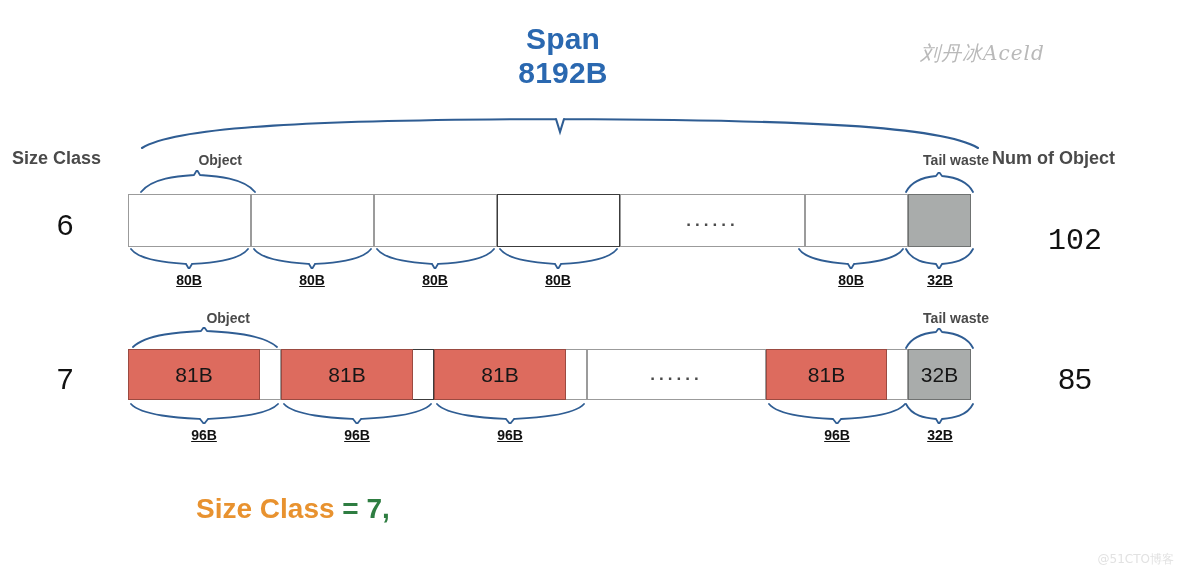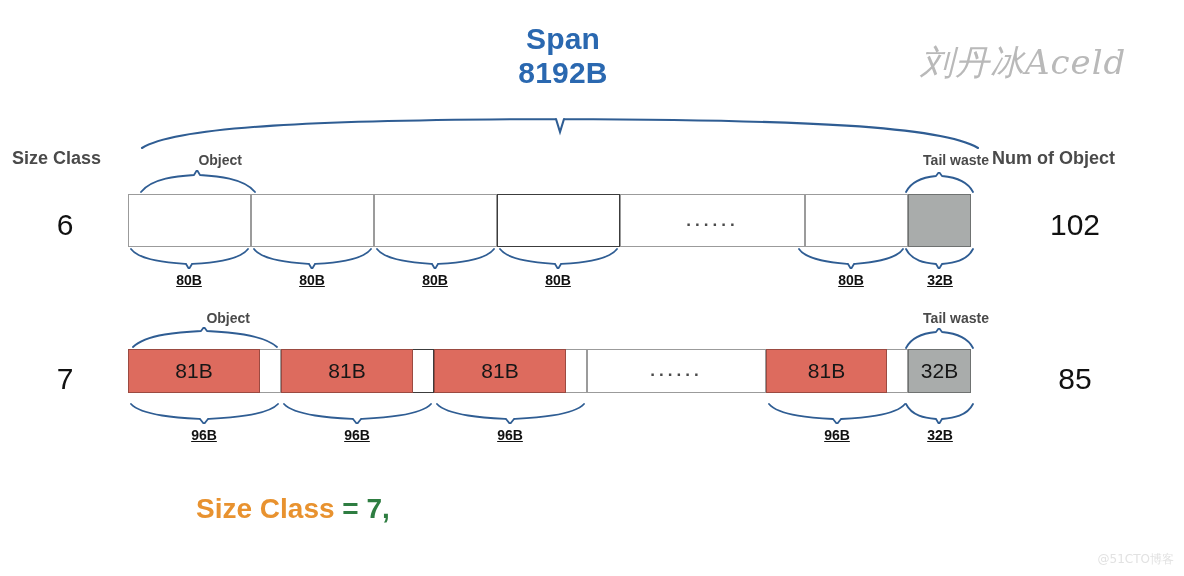--- a/index.html
+++ b/index.html
@@ -12,21 +12,21 @@
 
   
   #span-title{
     left:430px;top:22px;width:266px;text-align:center;
     color:#2a68b0;font-weight:bold;font-size:30px;line-height:34px;letter-spacing:.2px;
   }
   #span-title .l2{display:block;}
 
   
   #watermark-main{
-    left:920px;top:40px;width:230px;color:#b9b9b9;font-size:34px;
+    left:920px;top:40px;width:230px;color:#b9b9b9;font-size:20px;
     font-family:"DejaVu Serif",serif;font-style:italic;letter-spacing:1px;white-space:nowrap;
   }
   #watermark-corner{
     right:10px;bottom:8px;color:#e2e2e2;font-size:12px;white-space:nowrap;
     font-family:"DejaVu Sans",sans-serif;
   }
 
   
   .col-head{color:#4a4a4a;font-weight:bold;font-size:18px;white-space:nowrap;}
   #head-size-class{left:12px;top:148px;}
@@ -35,38 +35,38 @@
   
   .mini-label{color:#4a4a4a;font-weight:bold;font-size:14px;white-space:nowrap;text-align:right;}
 
   
   .sc-num{color:#111;font-size:30px;width:60px;text-align:center;}
   #sc-6{left:35px;top:208px;}
   #sc-7{left:35px;top:362px;}
 
   
   .num-val{color:#111;font-size:30px;width:120px;text-align:center;}
-  #num-6{left:1015px;top:208px;}
+  #num-6{left:1015px;top:224px;font-family:Liberation Mono, monospace;}
   #num-7{left:1015px;top:362px;}
 
   
   #row6{left:128px;top:194px;width:843px;height:53px;}
   #row6 .cell{
     position:absolute;top:0;height:100%;box-sizing:border-box;
     background:#ffffff;border:1px solid #9b9b9b;
   }
   #row6 .cell.dark{border-color:#3c3c3c;border-width:1px;}
   #row6 .cell.waste{background:#a9acab;border:1px solid #6f7271;}
   #row6 .dots{
     position:absolute;top:0;height:100%;display:flex;align-items:center;justify-content:center;
     color:#4a4a4a;font-size:17px;letter-spacing:4px;font-weight:bold;
   }
 
   
-  #row7{left:128px;top:349px;width:843px;height:44px;}
+  #row7{left:128px;top:349px;width:843px;height:51px;}
   #row7 .slot{position:absolute;top:0;height:100%;box-sizing:border-box;border:1px solid #9b9b9b;background:#fff;}
   #row7 .slot.dark{border-color:#3c3c3c;}
   #row7 .obj{
     position:absolute;top:0;height:100%;box-sizing:border-box;
     background:#dd6b5e;border:1px solid #9b4a41;
     display:flex;align-items:center;justify-content:center;
     color:#161616;font-size:21px;
   }
   #row7 .waste{
     position:absolute;top:0;height:100%;box-sizing:border-box;

